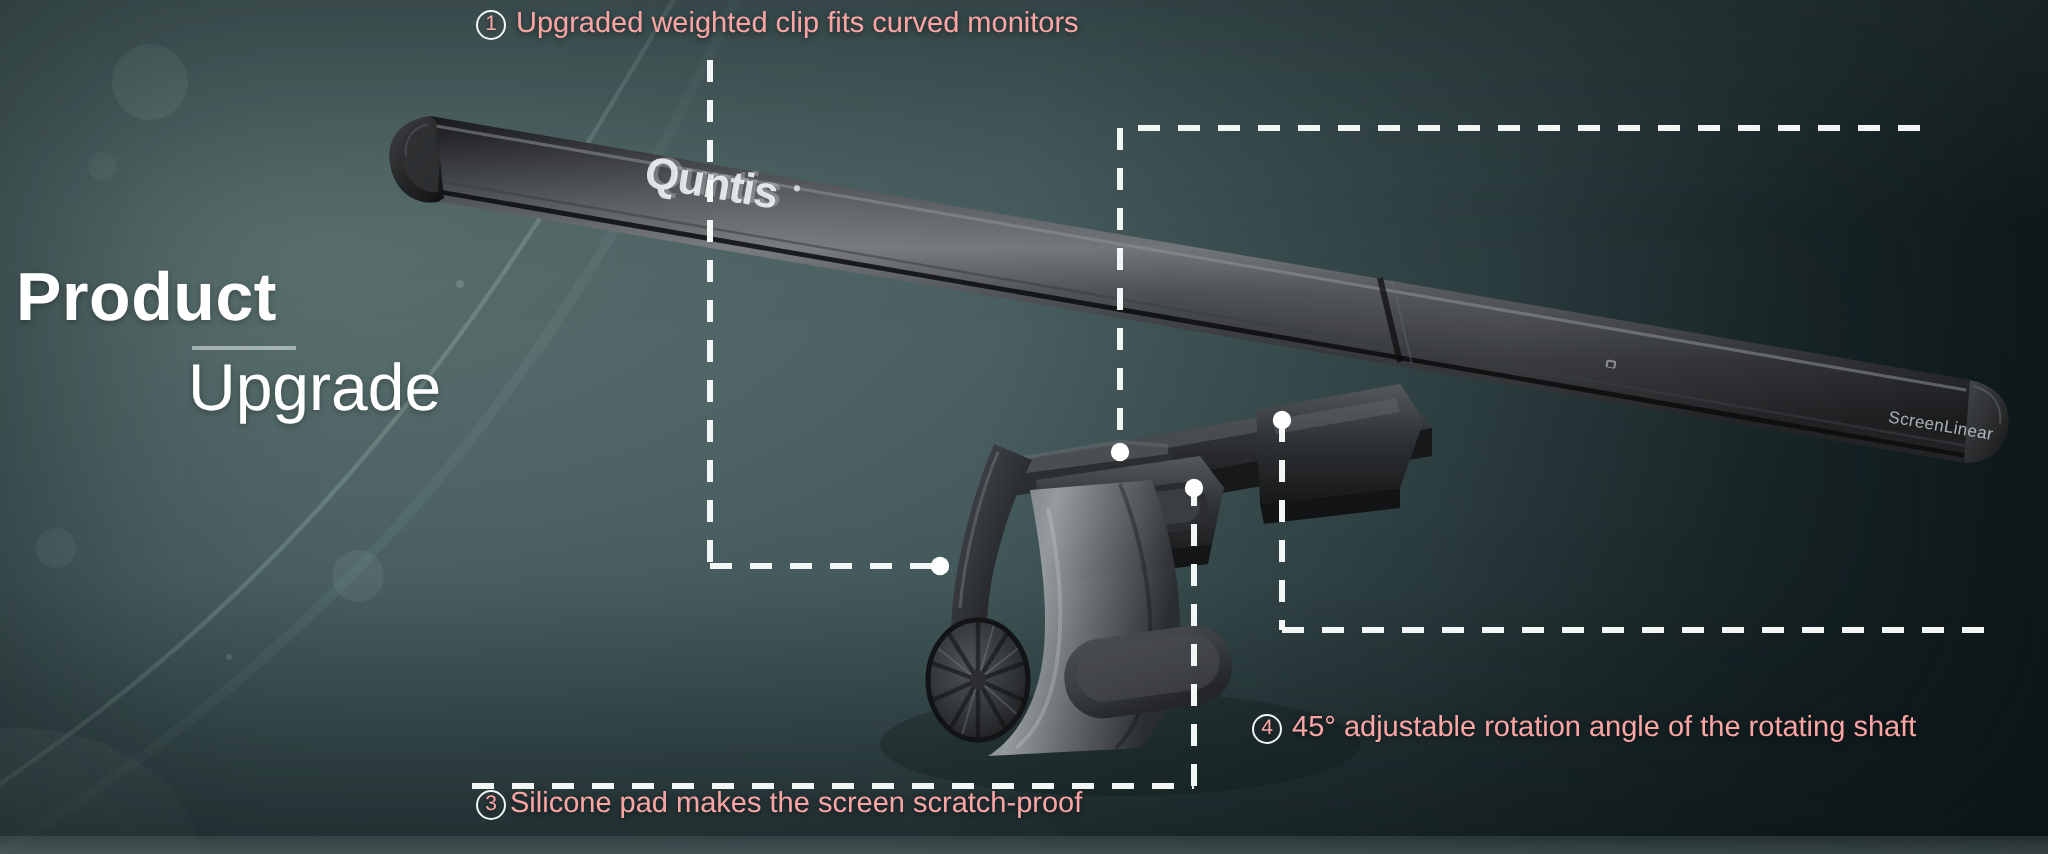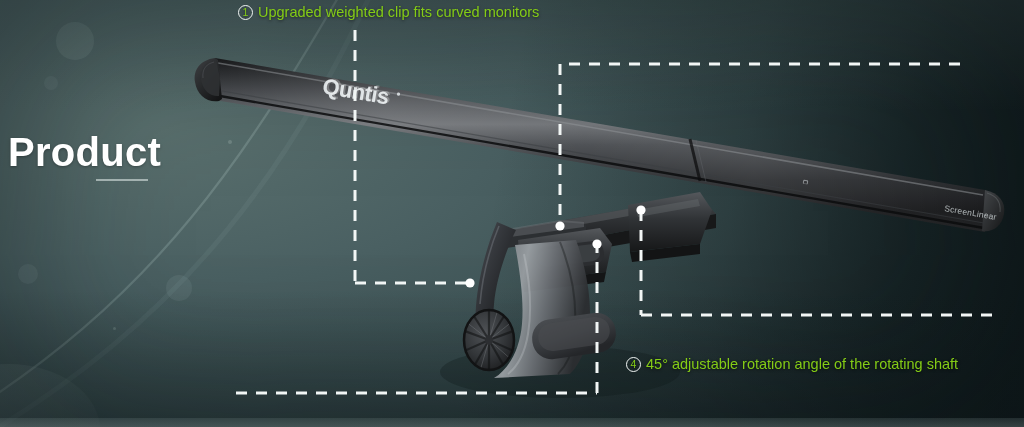--- a/index.html
+++ b/index.html
@@ -79,21 +79,21 @@
   
   .headline {
     position: absolute;
     left: 8px;
     top: 132px;
     width: 270px;
     color: #ffffff;
     z-index: 6;
   }
   .headline .line1 {
-    font-size: 40px;
+    font-size: 34px;
     font-weight: bold;
     letter-spacing: 0.3px;
     line-height: 1;
     text-shadow: 0 1px 3px rgba(0,0,0,0.30);
   }
   .headline .rule {
     width: 52px;
     height: 2px;
     background: rgba(232,240,238,0.55);
     margin: 7px 0 2px 88px;
@@ -112,21 +112,21 @@
     inset: 0;
     width: 1024px;
     height: 427px;
     z-index: 4;
     pointer-events: none;
   }
 
   
   .callout {
     position: absolute;
-    color: #84cc16;
+    color: #fca5a5;
     font-size: 14.5px;
     line-height: 1.2;
     white-space: nowrap;
     z-index: 8;
     text-shadow: 0 1px 3px rgba(0,0,0,0.55);
   }
   .callout .num {
     display: inline-block;
     width: 15px;
     height: 15px;
@@ -185,20 +185,21 @@
   <div class="dot tiny" style="left:228px; top:140px; width:4px; height:4px;"></div>
   <div class="dot tiny" style="left:113px; top:327px; width:3px; height:3px;"></div>
 
   <div class="bg-rightfade"></div>
   <div class="bg-topfade"></div>
   <div class="bg-vignette"></div>
 
   <div class="headline">
     <div class="line1">Product</div>
     <div class="rule"></div>
+    <div class="line2">Upgrade</div>
   </div>
 
   <svg id="product" viewBox="0 0 1024 427">
     <defs>
 
       <linearGradient id="barGrad" x1="0" y1="0" x2="0" y2="1">
         <stop offset="0%" stop-color="#17181a"></stop>
         <stop offset="10%" stop-color="#2e3033"></stop>
         <stop offset="26%" stop-color="#55585c"></stop>
         <stop offset="38%" stop-color="#6e7175"></stop>
@@ -400,19 +401,22 @@
       <circle cx="597" cy="244" r="4.6"></circle>
       <circle cx="641" cy="210" r="4.6"></circle>
     </g>
   </svg>
 
   <div class="callout" id="callout-1">
     <span class="num">1</span><span>Upgraded weighted clip fits curved monitors</span>
   </div>
 
 
+  <div class="callout" id="callout-3">
+    <span class="num">3</span><span>Silicone pad makes the screen scratch-proof</span>
+  </div>
 
   <div class="callout" id="callout-4">
     <span class="num">4</span><span>45° adjustable rotation angle of the rotating shaft</span>
   </div>
 
   <div class="bottom-strip"></div>
 </div>
 
 </body></html>

